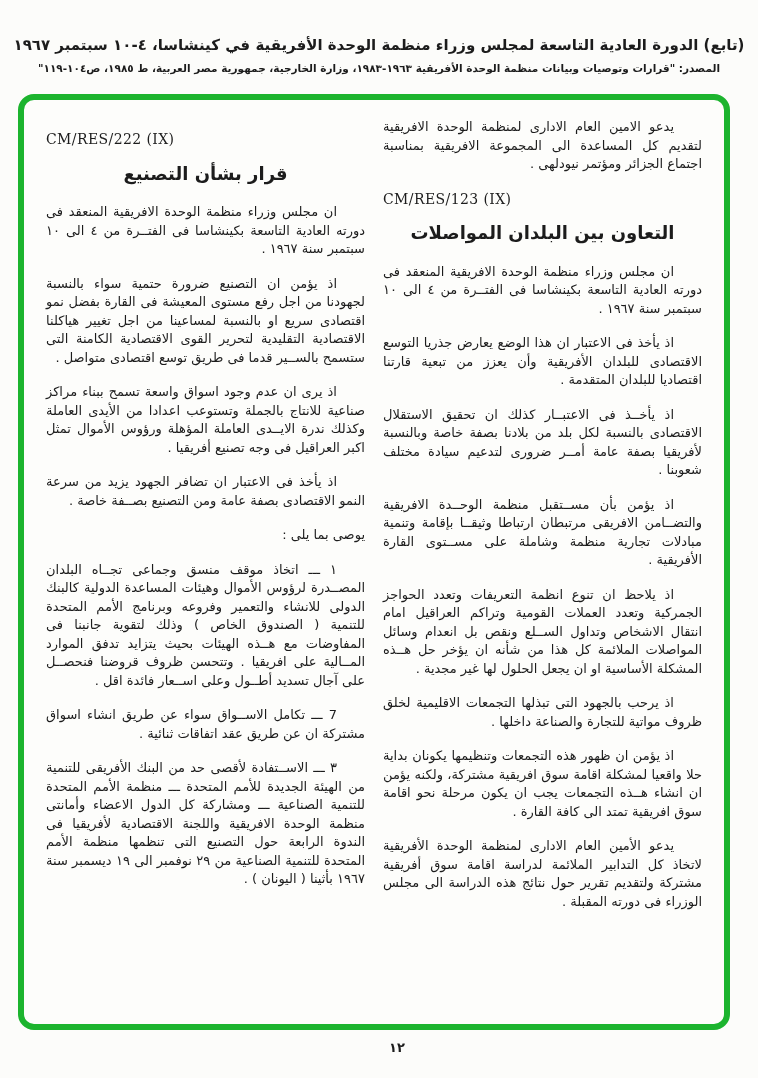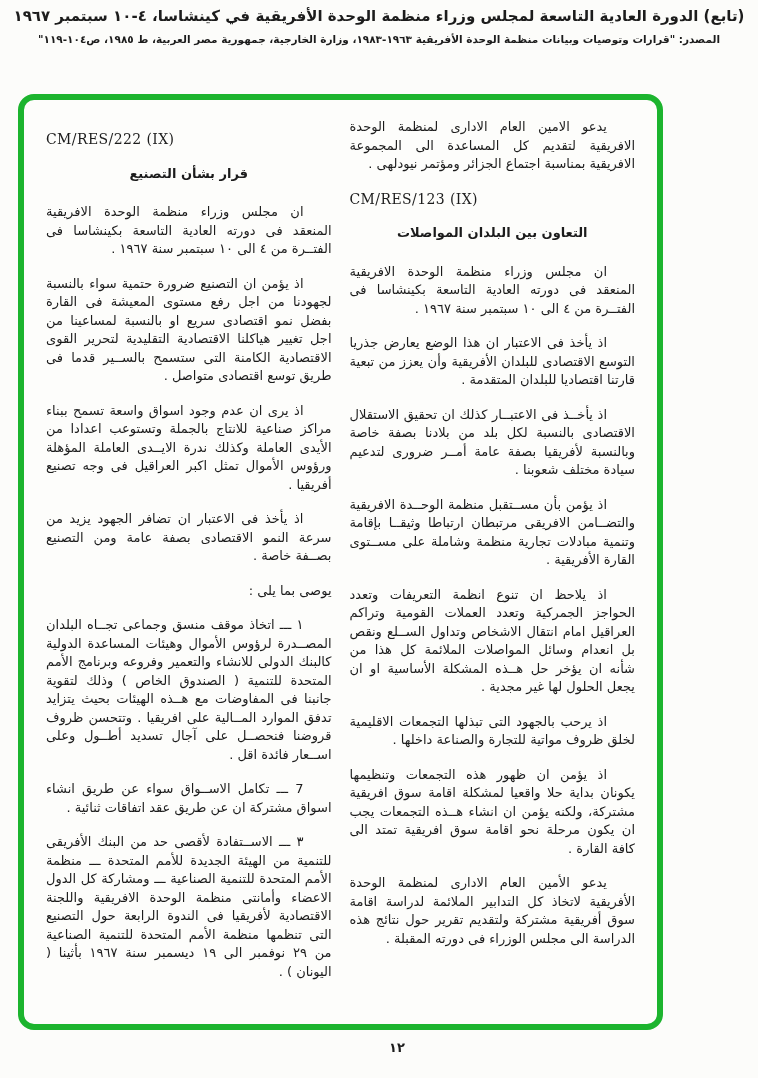--- a/index.html
+++ b/index.html
@@ -4,28 +4,28 @@
 <style>
   * { margin:0; padding:0; box-sizing:border-box; }
   html,body { width:758px; height:1078px; }
   body {
     background:#fcfcfa;
     font-family:"DejaVu Sans", sans-serif;
     color:#1c1c1c;
     position:relative;
     overflow:hidden;
   }
-  .page-header { text-align:center; padding-top:7px; direction:rtl; }
+  .page-header { text-align:center; padding-top:36px; direction:rtl; }
   .header-line1 { font-size:15px; font-weight:bold; letter-spacing:0; }
   .header-line2 { font-size:10.5px; font-weight:bold; margin-top:8px; }
 
   .doc-frame {
     position:absolute;
     left:18px; top:94px;
-    width:645px; height:936px;
+    width:712px; height:936px;
     border:6px solid #1cb42e;
     border-radius:16px;
     background:#fdfdfb;
     overflow:hidden;
   }
   .columns {
     display:flex;
     direction:rtl;
     gap:18px;
     padding:18px 22px 14px 22px;
@@ -44,21 +44,21 @@
     direction:ltr;
     text-align:left;
     font-family:"DejaVu Serif", serif;
     font-size:14px;
     letter-spacing:0.4px;
     margin-bottom:16px;
   }
   .res-title {
     text-align:center;
     font-weight:bold;
-    font-size:13px;
+    font-size:18px;
     margin:0 0 20px 0;
   }
   .col-left .res-id { margin-top:12px; }
   .page-number {
     position:absolute;
     top:1040px; left:0;
     width:100%;
     text-align:center;
     font-size:13px;
     font-weight:bold;

